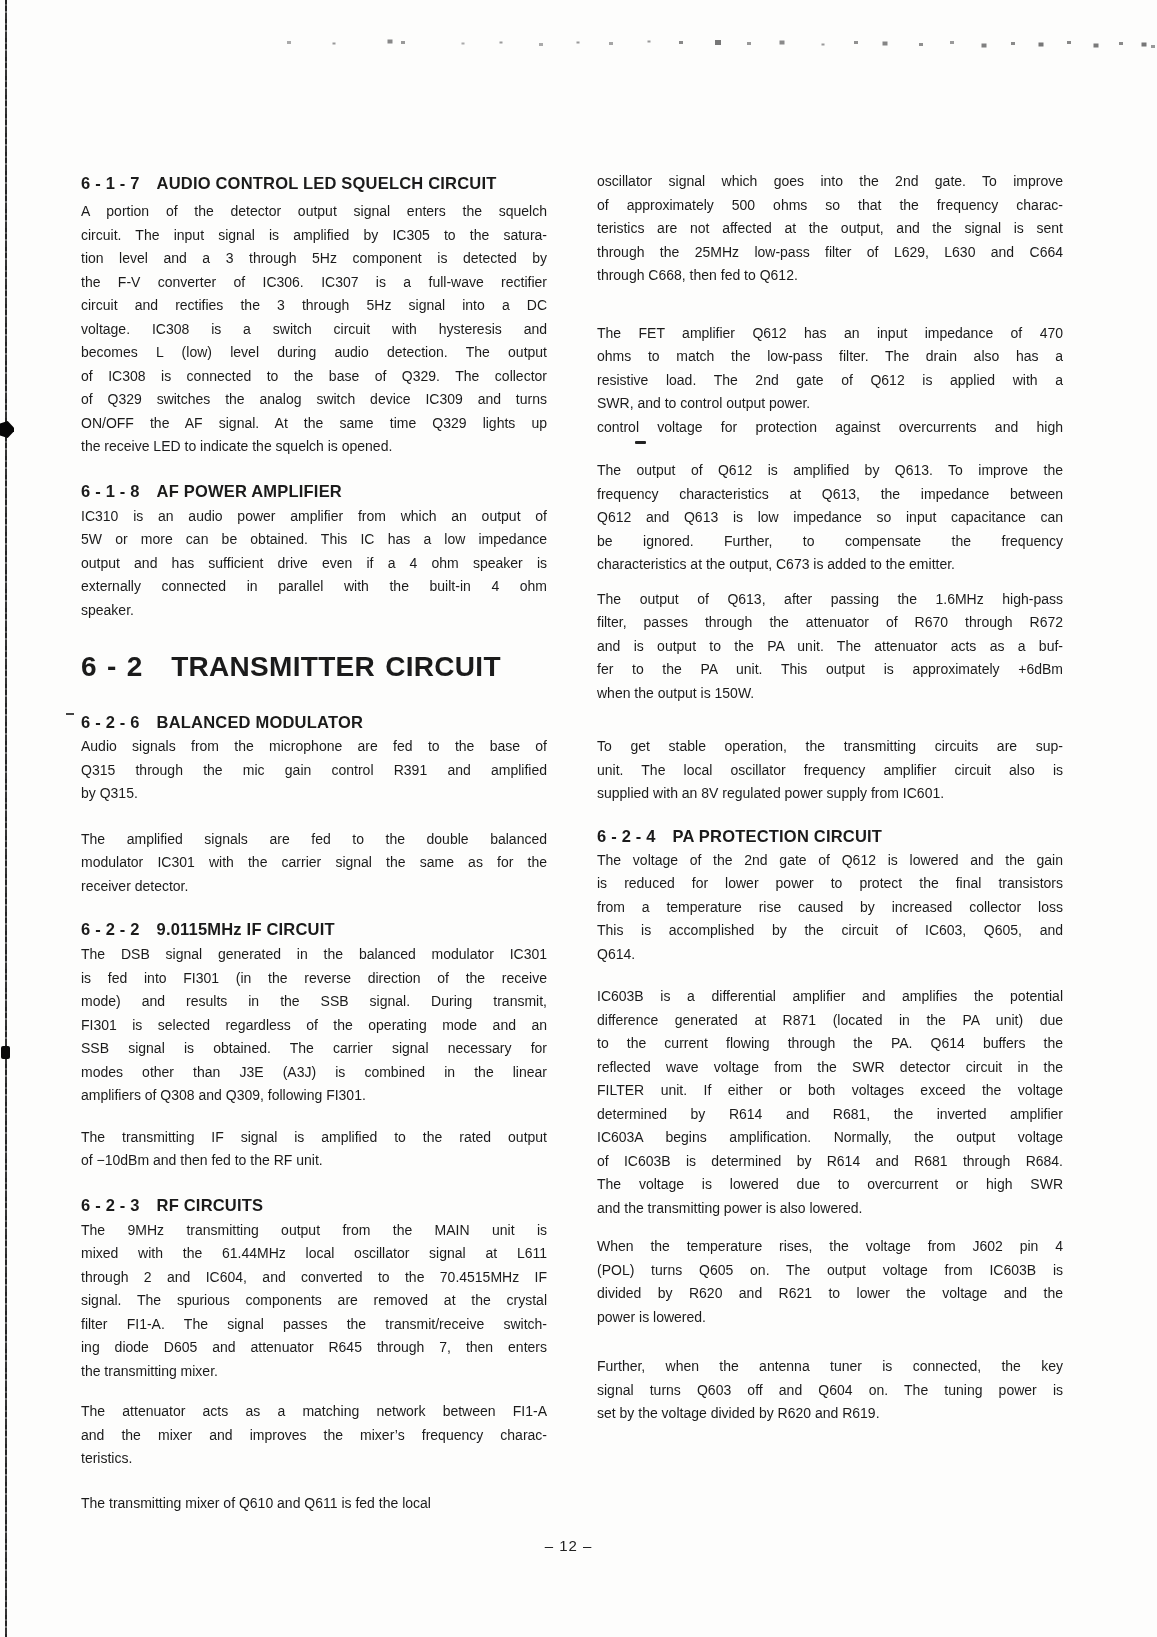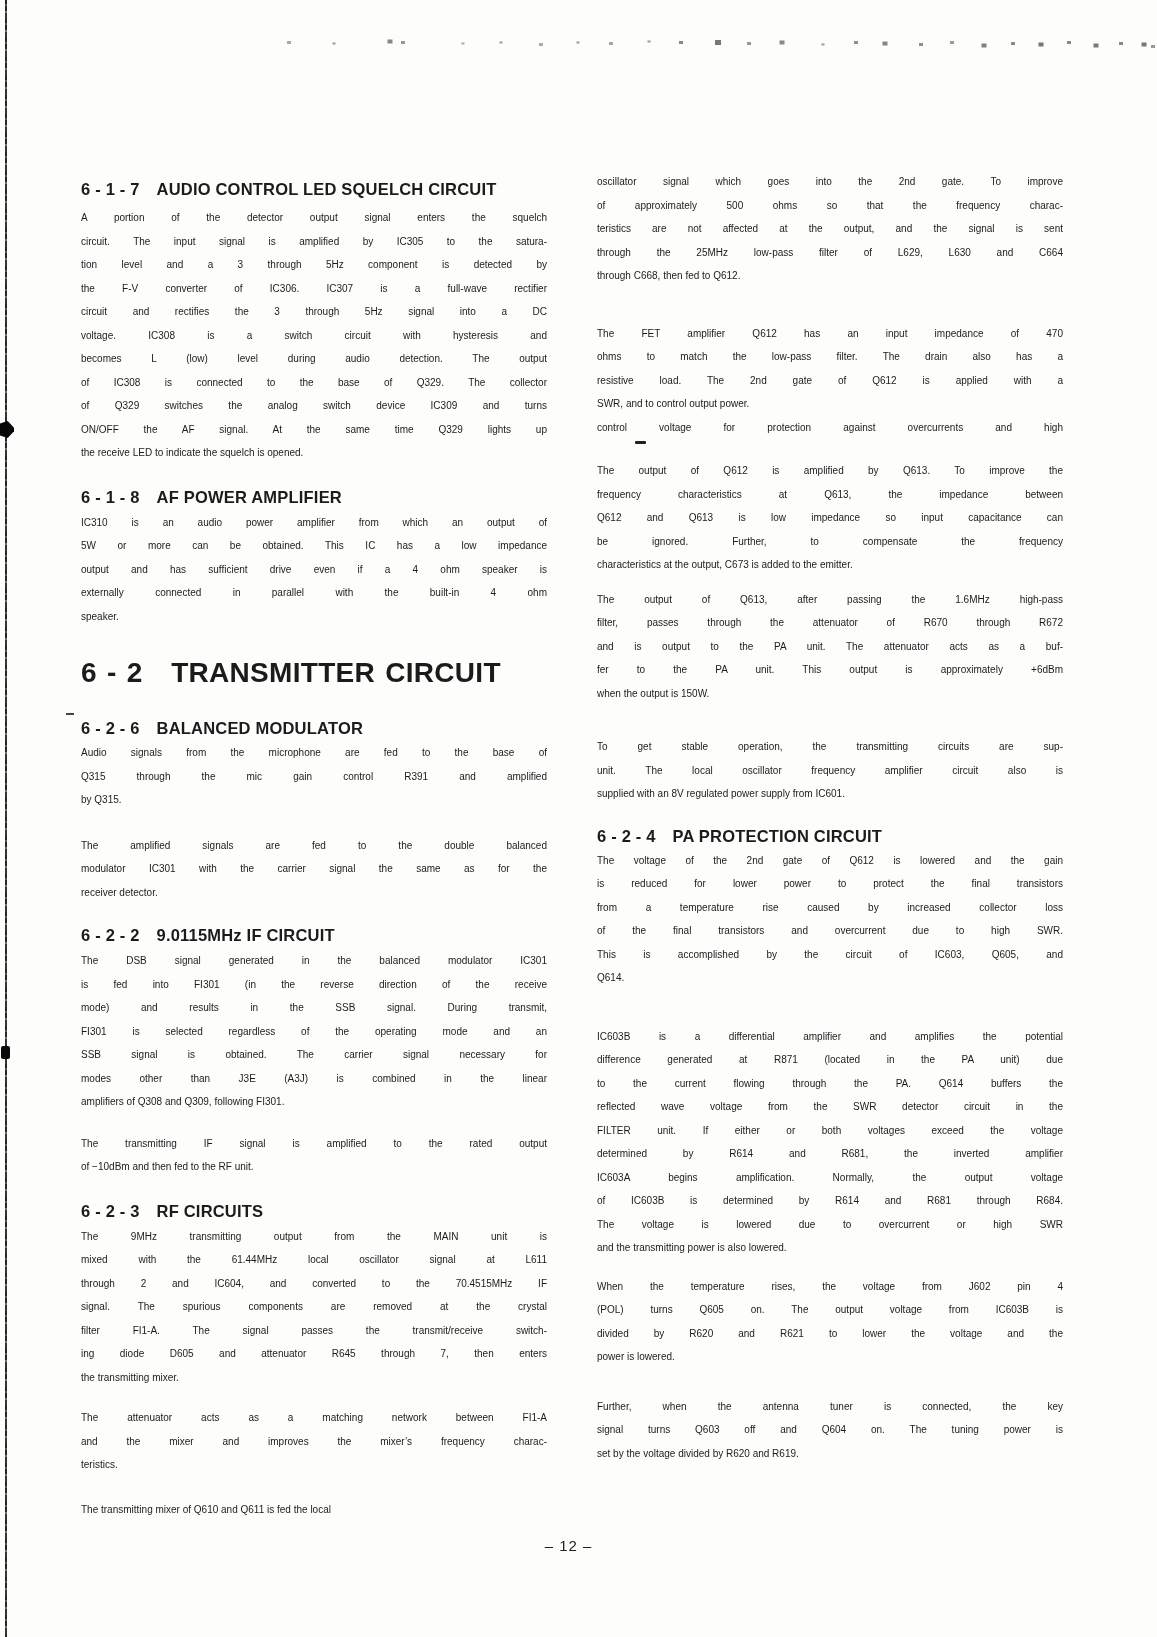--- a/index.html
+++ b/index.html
@@ -9,21 +9,21 @@
     margin:0 auto;
     background:#fdfdfc;
     font-family:"Liberation Sans", sans-serif;
     color:#1b1b1b;
     overflow:hidden;
   }
   .col { position:absolute; width:466px; }
   .col-left  { left:81px;  top:164px; }
   .col-right { left:597px; top:170px; }
 
-  .para { font-size:10px; line-height:23.5px; }
+  .para { font-size:14px; line-height:23.5px; }
   .para .line { text-align:justify; text-align-last:justify; }
   .para .line.last { text-align-last:left; }
 
   .h2 {
     font-weight:bold; font-size:16.5px; line-height:22px;
     letter-spacing:0.2px; white-space:nowrap;
   }
   .h1 {
     font-weight:bold; font-size:28px; line-height:26px;
     letter-spacing:0.3px; word-spacing:2px; white-space:nowrap;
@@ -73,21 +73,21 @@
 <div class="page">
 
   <div class="top-noise"></div>
   <div class="edge-line"></div>
   <div class="edge-blob-1"></div>
   <div class="edge-blob-2"></div>
   <div class="mark-swr"></div>
   <div class="mark-dash"></div>
 
   <div class="col col-left">
-    <div class="h2" style="margin-top:14px">6 - 1 - 7  AUDIO CONTROL LED SQUELCH CIRCUIT</div>
+    <div class="h2" style="margin-top:8px">6 - 1 - 7  AUDIO CONTROL LED SQUELCH CIRCUIT</div>
     <div class="para" style="margin-top:6px">
         <div class="line">A portion of the detector output signal enters the squelch</div>
         <div class="line">circuit. The input signal is amplified by IC305 to the satura-</div>
         <div class="line">tion level and a 3 through 5Hz component is detected by</div>
         <div class="line">the F-V converter of IC306. IC307 is a full-wave rectifier</div>
         <div class="line">circuit and rectifies the 3 through 5Hz signal into a DC</div>
         <div class="line">voltage. IC308 is a switch circuit with hysteresis and</div>
         <div class="line">becomes L (low) level during audio detection. The output</div>
         <div class="line">of IC308 is connected to the base of Q329. The collector</div>
         <div class="line">of Q329 switches the analog switch device IC309 and turns</div>
@@ -180,25 +180,24 @@
     <div class="para" style="margin-top:30px">
         <div class="line">To get stable operation, the transmitting circuits are sup-</div>
         <div class="line">unit. The local oscillator frequency amplifier circuit also is</div>
         <div class="line last">supplied with an 8V regulated power supply from IC601.</div>
       </div>
     <div class="h2" style="margin-top:19px">6 - 2 - 4  PA PROTECTION CIRCUIT</div>
     <div class="para" style="margin-top:2px">
         <div class="line">The voltage of the 2nd gate of Q612 is lowered and the gain</div>
         <div class="line">is reduced for lower power to protect the final transistors</div>
         <div class="line">from a temperature rise caused by increased collector loss</div>
-        <div class="line">of the final transistors and overcurrent due to high SWR.</div>
         <div class="line">This is accomplished by the circuit of IC603, Q605, and</div>
         <div class="line last">Q614.</div>
       </div>
-    <div class="para" style="margin-top:35px">
+    <div class="para" style="margin-top:19px">
         <div class="line">IC603B is a differential amplifier and amplifies the potential</div>
         <div class="line">difference generated at R871 (located in the PA unit) due</div>
         <div class="line">to the current flowing through the PA. Q614 buffers the</div>
         <div class="line">reflected wave voltage from the SWR detector circuit in the</div>
         <div class="line">FILTER unit. If either or both voltages exceed the voltage</div>
         <div class="line">determined by R614 and R681, the inverted amplifier</div>
         <div class="line">IC603A begins amplification. Normally, the output voltage</div>
         <div class="line">of IC603B is determined by R614 and R681 through R684.</div>
         <div class="line">The voltage is lowered due to overcurrent or high SWR</div>
         <div class="line last">and the transmitting power is also lowered.</div>

